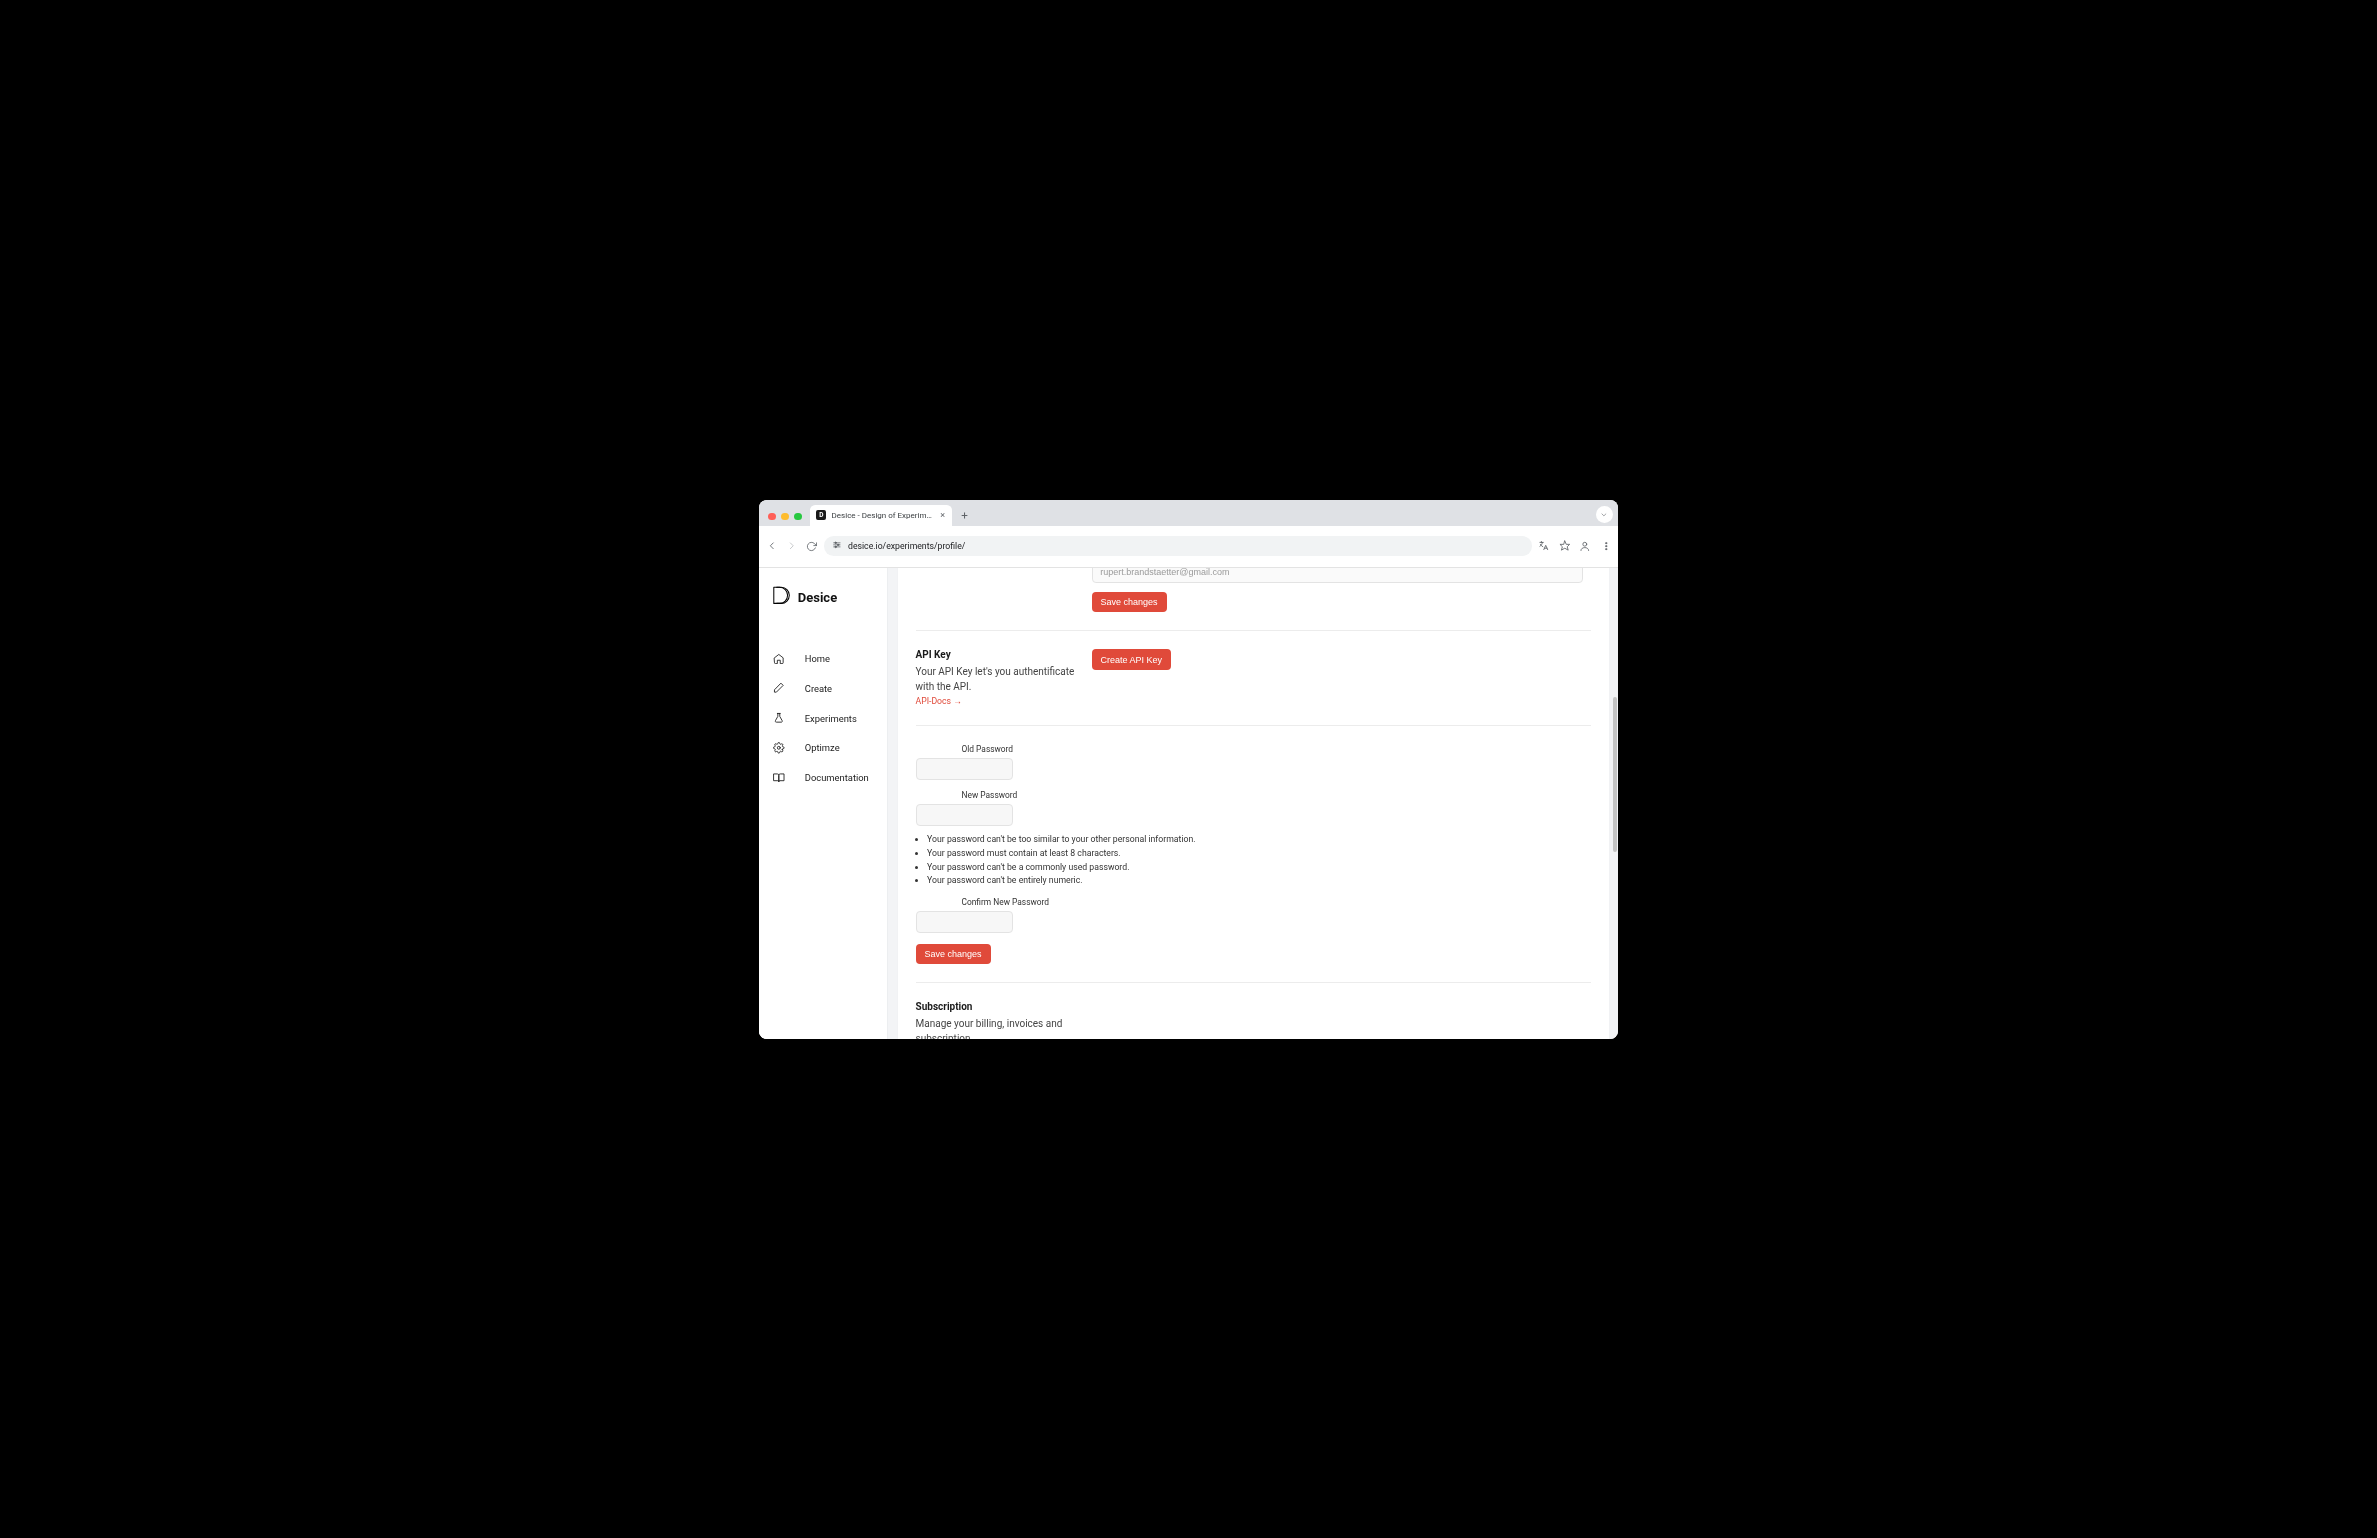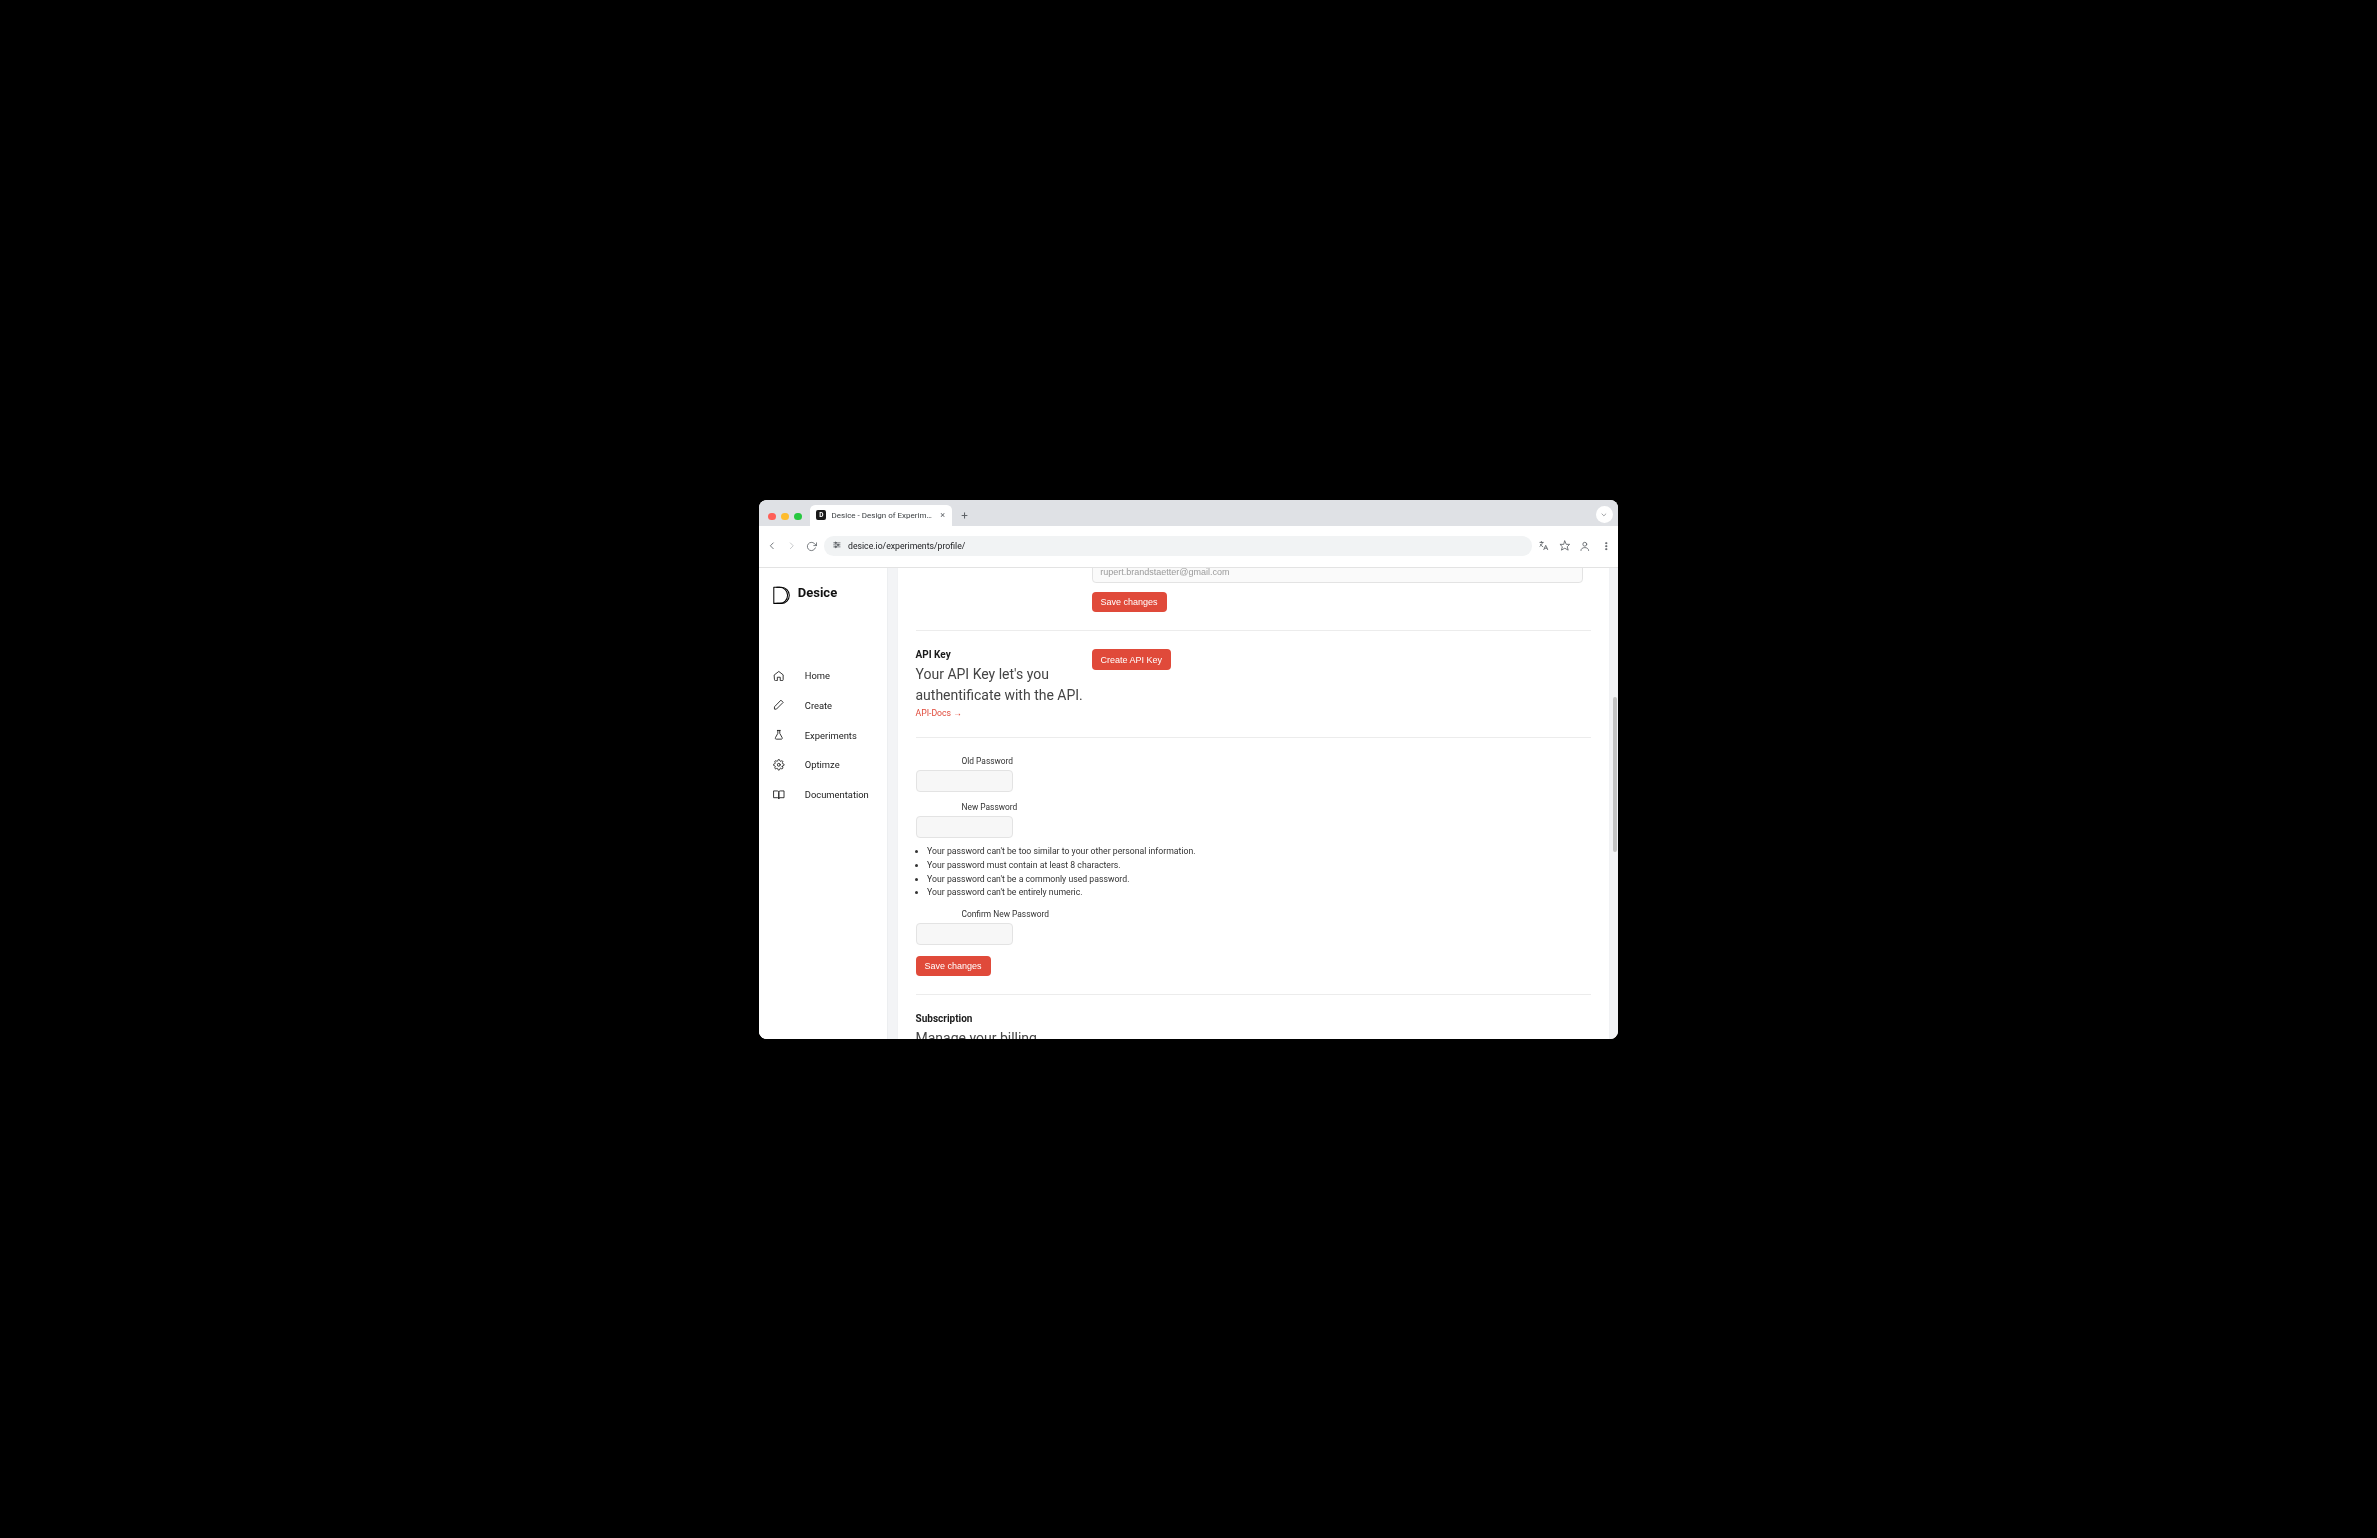--- a/index.html
+++ b/index.html
@@ -55,21 +55,21 @@
   }
   .addr .secure{color:#5f6368;font-size:8.4px;}
   .toolbar .right{display:flex;gap:9px;align-items:center;color:#5f6368;}
   .toolbar .right .ico{width:11.6px;height:11.6px;display:flex;align-items:center;justify-content:center;}
   
   .page{flex:1;display:flex;overflow:hidden;background:#f3f4f6;}
   .sidebar{
     width:129px;background:#fff;border-right:0.6px solid #eceef0;
     padding:17px 11.6px;flex-shrink:0;
   }
-  .brand{display:flex;align-items:flex-start;gap:7.8px;margin-bottom:58px;}
+  .brand{display:flex;align-items:flex-end;gap:7.8px;margin-bottom:41px;}
   .brand-logo{width:19.4px;height:20.7px;}
   .brand-name{font-size:13px;font-weight:700;color:#111;}
   .nav-item{
     display:flex;align-items:center;gap:20px;
     padding:6.5px 2.6px;font-size:9.4px;color:#1a1a1a;cursor:pointer;border-radius:3.9px;
     margin-bottom:5.2px;
   }
   .nav-item .ni{width:11.6px;height:11.6px;display:flex;align-items:center;justify-content:center;color:#1a1a1a;}
   .main-wrap{flex:1;overflow:auto;position:relative;}
   .main{
@@ -77,21 +77,21 @@
     box-shadow:0 0.6px 1.3px rgba(0,0,0,0.05);
     margin-top:-39px; 
     margin-bottom:19.4px;
     padding:0 18px;
   }
   .section{display:flex;gap:8px;padding:18px 0;border-top:0.6px solid #ececec;}
   .section:first-child{border-top:none;}
   .section .left{width:168px;flex-shrink:0;}
   .section .right{flex:1;}
   .sec-title{font-size:10px;font-weight:700;color:#1a1a1a;margin-bottom:3.9px;}
-  .sec-desc{font-size:14px;color:#444;line-height:1.5;}
+  .sec-desc{font-size:10px;color:#444;line-height:1.5;}
   .api-link{color:#e04a3a;font-size:8.7px;text-decoration:none;}
   .label{font-size:8.4px;color:#333;margin-bottom:3.9px;display:block;padding-left:46px;}
   .field{
     width:491px;max-width:100%;height:22px;border:0.6px solid #e3e3e3;border-radius:3.9px;
     background:#fafafa;padding:0 7.8px;font-size:9px;color:#555;
   }
   .field.sm{width:97px;background:#f7f7f7;}
   .btn{
     display:inline-flex;align-items:center;height:20.7px;padding:0 9px;
     border-radius:3.9px;font-size:9px;cursor:pointer;border:none;

